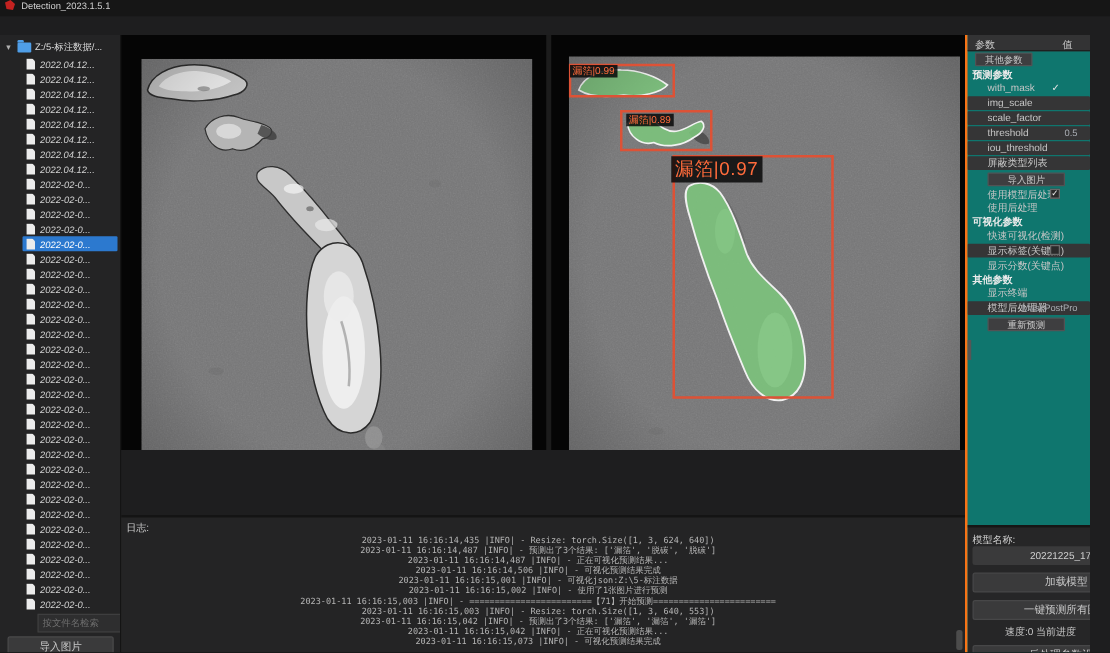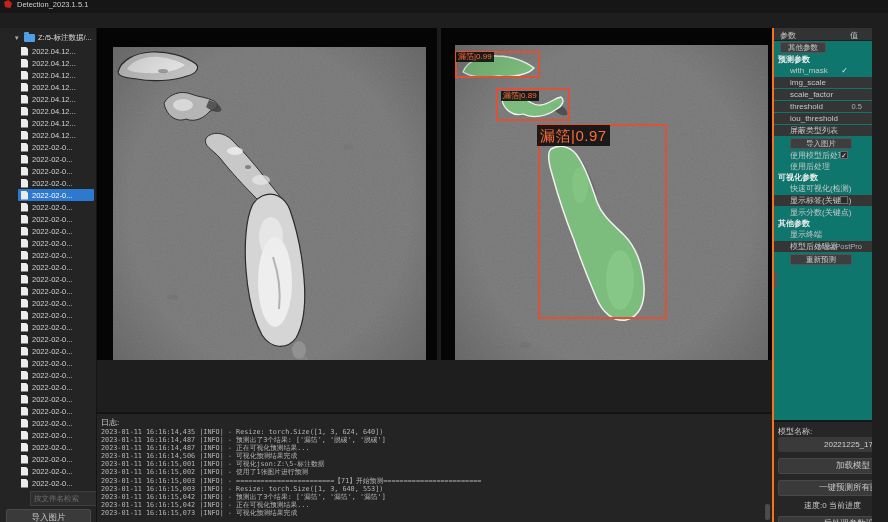--- a/index.html
+++ b/index.html
@@ -15,31 +15,31 @@
   .logo { width:8px; height:8px; background:#c32220;
           clip-path:polygon(0 25%, 55% 0, 100% 40%, 80% 100%, 15% 90%); }
   .menubar { position:absolute; left:0; top:13px; width:888px; height:15px;
              background:#2b2b2c; display:flex; align-items:center; gap:18px;
              padding-left:9px; font-size:8.5px; color:#d8d8d8; }
   .menu-item { cursor:default; }
 
   
   .sidebar { position:absolute; left:0; top:28px; width:97px; height:494px;
              background:#242425; border-right:1px solid #141414; overflow:hidden; }
-  .tree-root { height:14px; display:flex; align-items:center; padding-left:15px;
+  .tree-root { height:14px; display:flex; align-items:center; padding-left:5px;
                font-size:7.5px; color:#dcdcdc; margin-top:3px; white-space:nowrap; }
   .tw-arrow { font-size:7px; color:#b0b0b0; width:9px; }
   .folder-icon { width:11px; height:8px; background:#4f9ee8; border-radius:1px;
                  position:relative; margin-right:3px; flex:none; }
   .folder-icon::before { content:""; position:absolute; left:0; top:-2px;
                          width:5px; height:2px; background:#4f9ee8; border-radius:1px 1px 0 0; }
   .tree-items { position:absolute; left:0; top:17px; width:97px; height:444px; overflow:hidden; }
   .tree-row { height:12px; display:flex; align-items:center;
               margin:0 3px 0 18px; padding-left:3px; font-size:7.5px;
-              color:#d2d2d2; white-space:nowrap; border-radius:1px; }
+              color:#d2d2d2; white-space:nowrap; border-radius:1px;font-style:italic; }
   .tree-row.selected { background:#2c79cf; color:#fff; }
   .file-icon { width:7px; height:9px; background:#ececec; margin-right:4px; flex:none;
                clip-path:polygon(0 0,68% 0,100% 28%,100% 100%,0 100%); }
   .search-input { position:absolute; left:2px; top:463px; width:93px; height:15px;
                   background:#2e2e2f; border:1px solid #3e3e3f; color:#d0d0d0;
                   font-size:7.5px; padding:0 3px; font-family:inherit;margin-left:28px; }
   .search-input::placeholder { color:#6f6f6f; }
   .import-btn { position:absolute; left:6px; top:481px; width:85px; height:18px;
                 background:#3a3a3b; border:1px solid #4a4a4b; border-radius:2px;
                 color:#c8c8c8; font-size:8.5px; font-family:inherit; }
@@ -55,21 +55,21 @@
   .det-label { position:absolute; background:rgba(8,8,8,.85); color:#ff6b3b;
                font-size:8px; line-height:10px; padding:0 2px; white-space:nowrap; }
   .det-label.big { font-size:15px; line-height:19px; padding:1px 3px; letter-spacing:.5px; }
 
   
   .logpane { position:absolute; left:97px; top:412px; width:675px; height:110px;
              background:#242425; border-top:2px solid #141414; overflow:hidden; }
   .log-title { position:absolute; left:4px; top:3px; font-size:8px; color:#cfcfcf; }
   .log-lines { position:absolute; left:4px; top:14px; right:12px; bottom:2px;
                font-family:"DejaVu Sans Mono",monospace; font-size:6.8px;
-               line-height:8.1px; color:#b4b4b4; white-space:pre; overflow:hidden; }
+               line-height:8.1px; color:#b4b4b4; white-space:pre; overflow:hidden;text-align:center; }
   .log-scroll-thumb { position:absolute; right:2px; bottom:2px; width:5px; height:16px;
                       background:#4c4c4c; border-radius:2px; }
 
   
   .rightpanel { position:absolute; left:772px; top:28px; width:100px; height:494px;
                 background:#0f766e; border-left:2px solid #f97316; overflow:hidden; }
   .params-header { height:13px; background:#333334; border-bottom:1px solid #1f1f1f;
                    position:relative; font-size:8px; color:#c9c9c9; }
   .ph-name { position:absolute; left:6px; top:2px; }
   .ph-value { position:absolute; left:76px; top:2px; }

